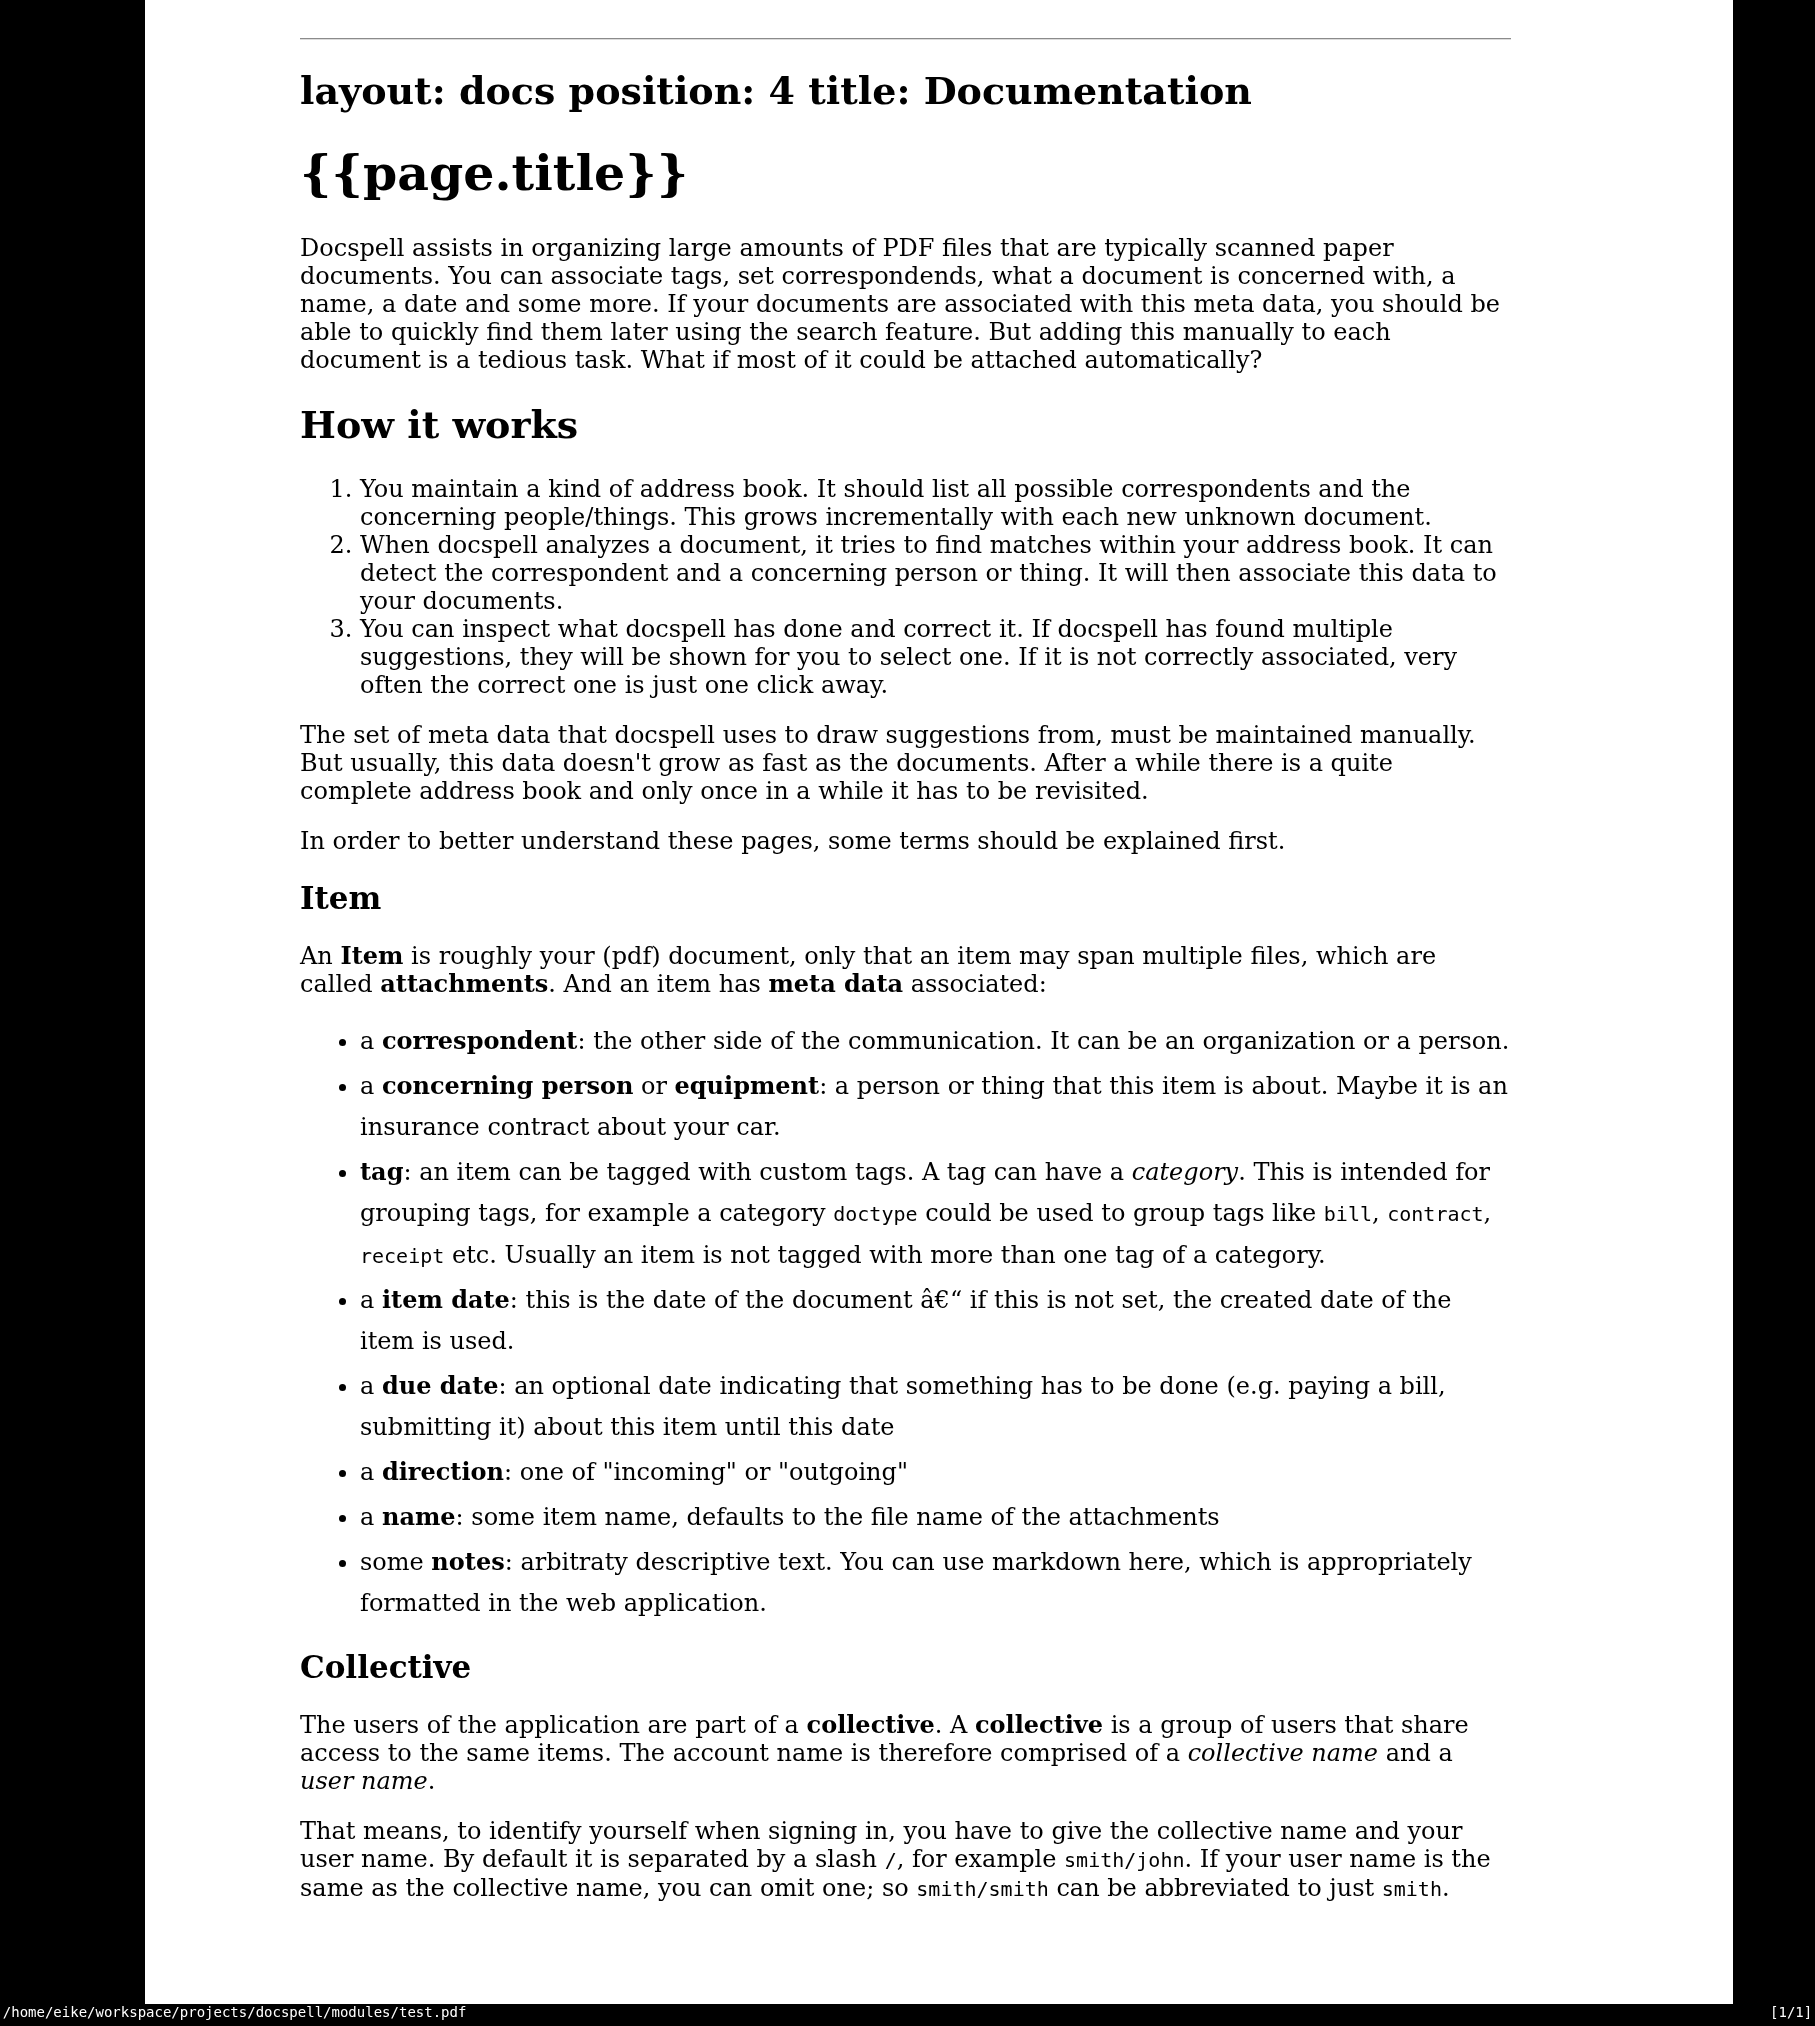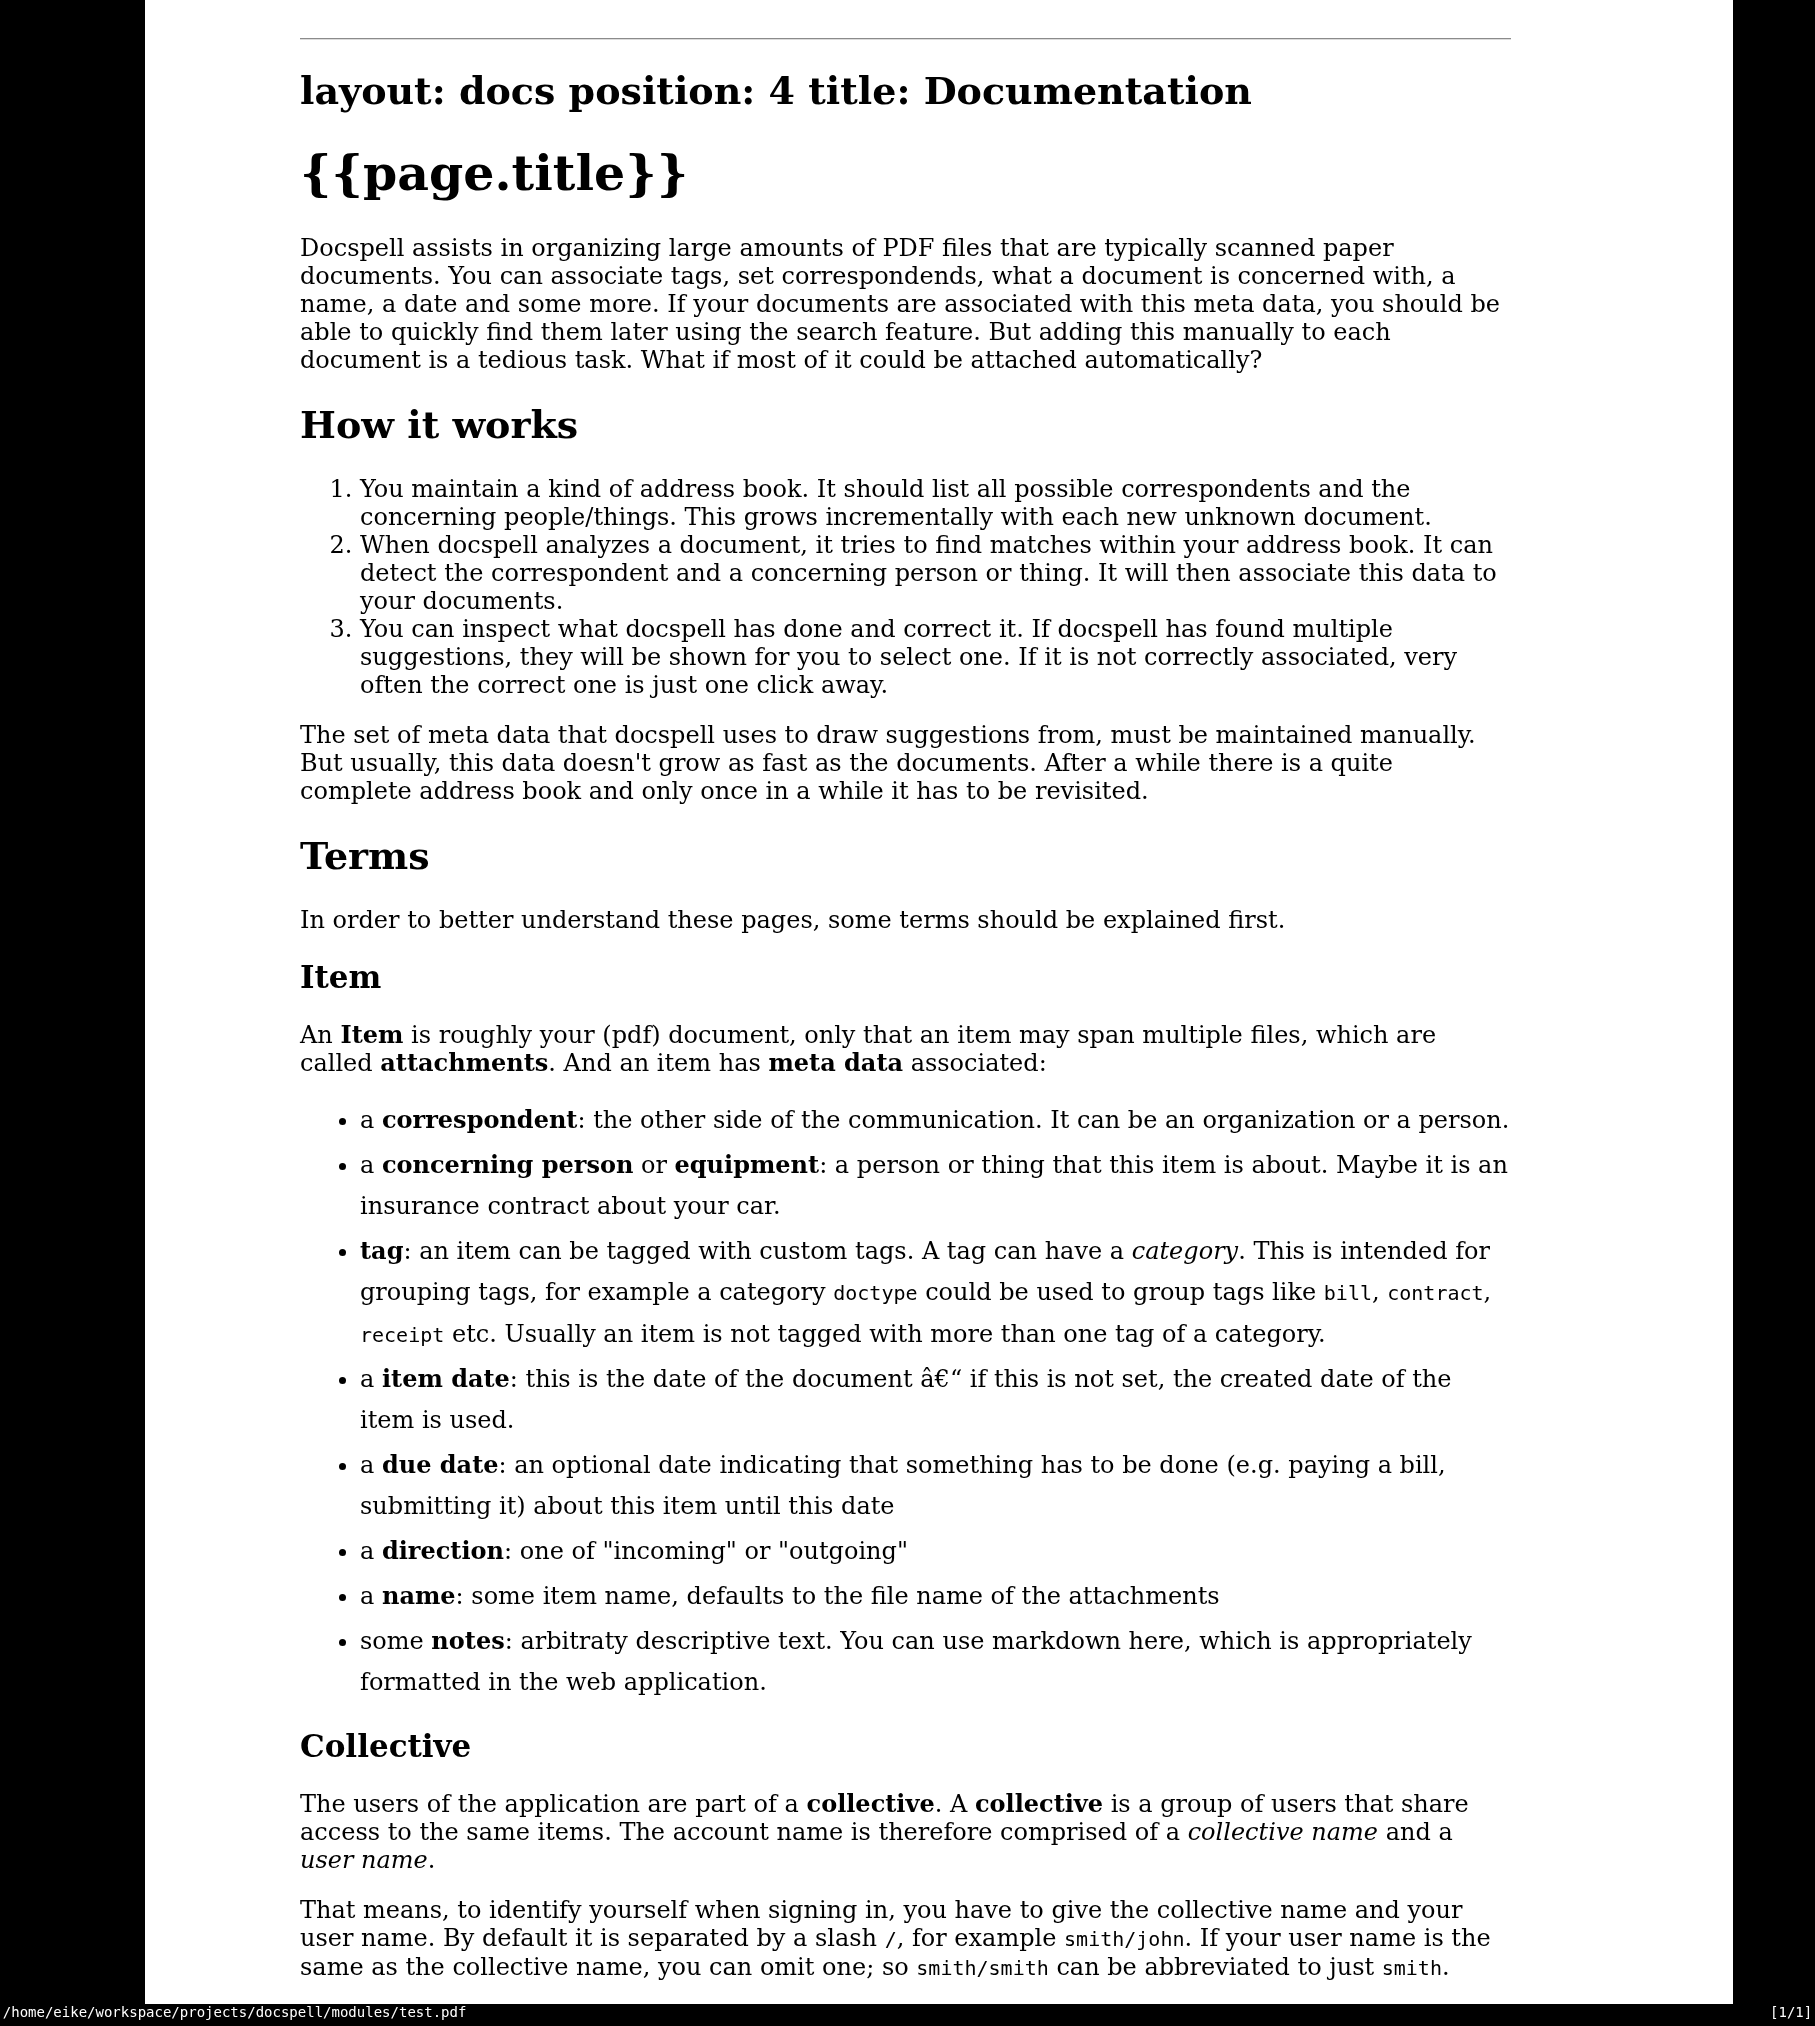--- a/index.html
+++ b/index.html
@@ -117,21 +117,20 @@
 
 
       <ol>
         <li><span>You maintain a kind of address book. It should list all possible correspondents and the concerning people/things. This grows incrementally with each new unknown document.</span></li>
         <li><span>When docspell analyzes a document, it tries to find matches within your address book. It can detect the correspondent and a concerning person or thing. It will then associate this data to your documents.</span></li>
         <li><span>You can inspect what docspell has done and correct it. If docspell has found multiple suggestions, they will be shown for you to select one. If it is not correctly associated, very often the correct one is just one click away.</span></li>
       </ol>
 
       <p><span>The set of meta data that docspell uses to draw suggestions from, must be maintained manually. But usually, this data doesn't grow as fast as the documents. After a while there is a quite complete address book and only once in a while it has to be revisited.</span></p>
 
-      <h2>Terms</h2>
 
       <p><span>In order to better understand these pages, some terms should be explained first.</span></p>
 
       <h3>Item</h3>
 
       <p><span>An </span><b>Item</b><span> is roughly your (pdf) document, only that an item may span multiple files, which are called </span><b>attachments</b><span>. And an item has </span><b>meta data</b><span> associated:</span></p>
 
       <ul>
         <li><span>a </span><b>correspondent</b><span>: the other side of the communication. It can be an organization or a person.</span></li>
         <li><span>a </span><b>concerning person</b><span> or </span><b>equipment</b><span>: a person or thing that this item is about. Maybe it is an insurance contract about your car.</span></li>

